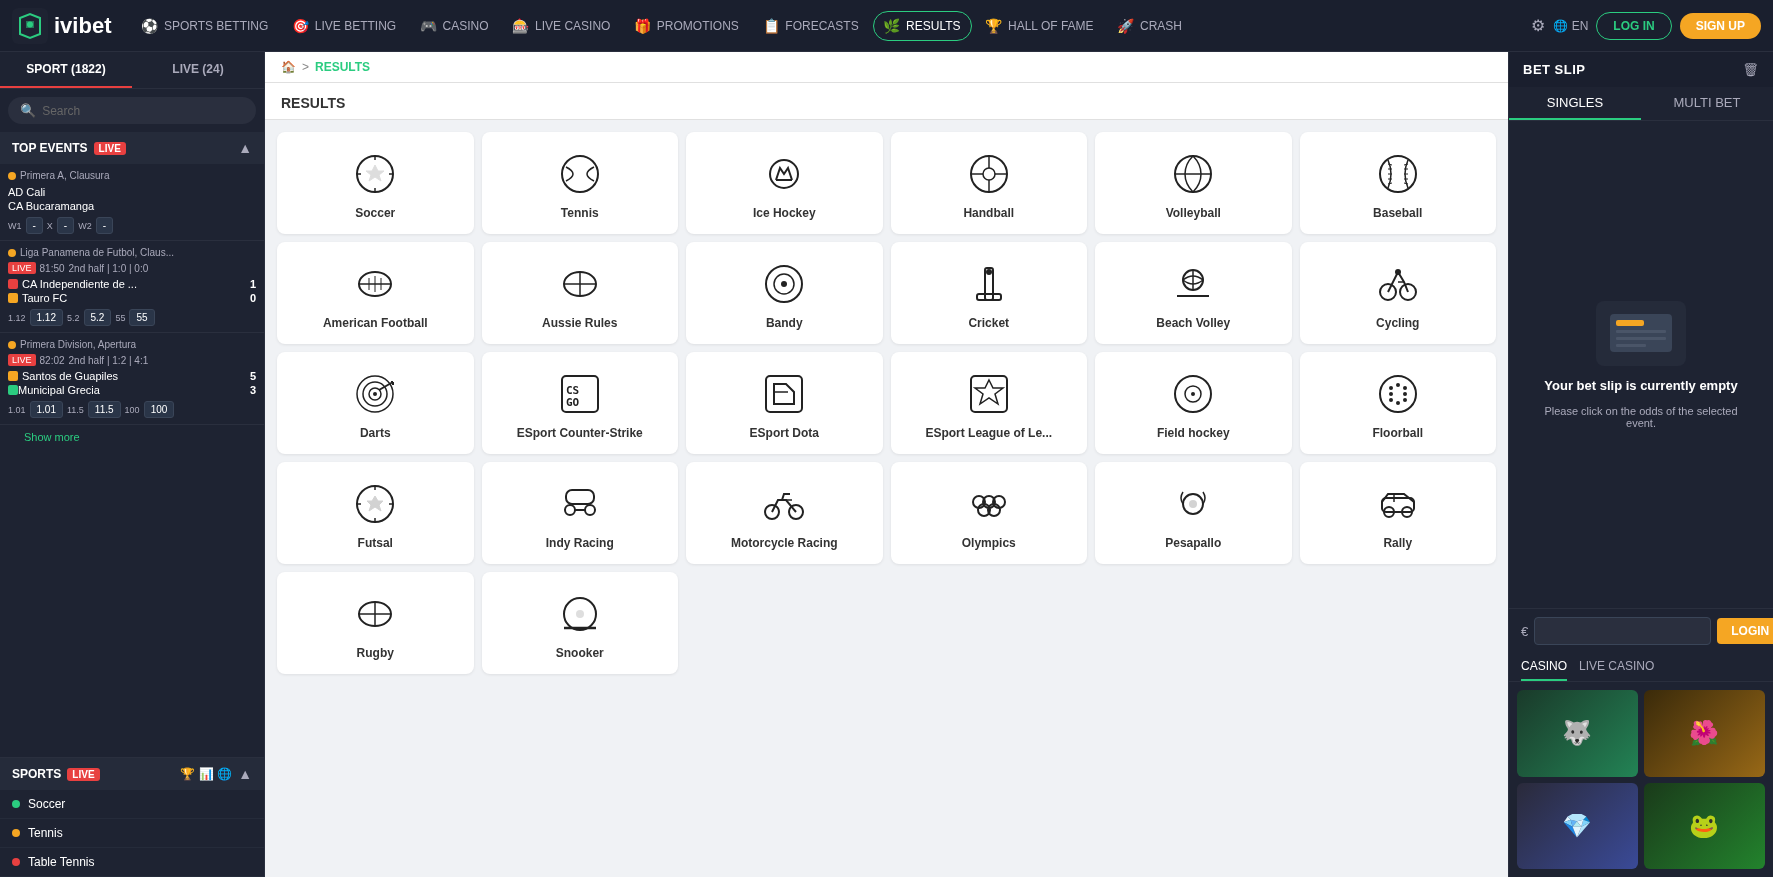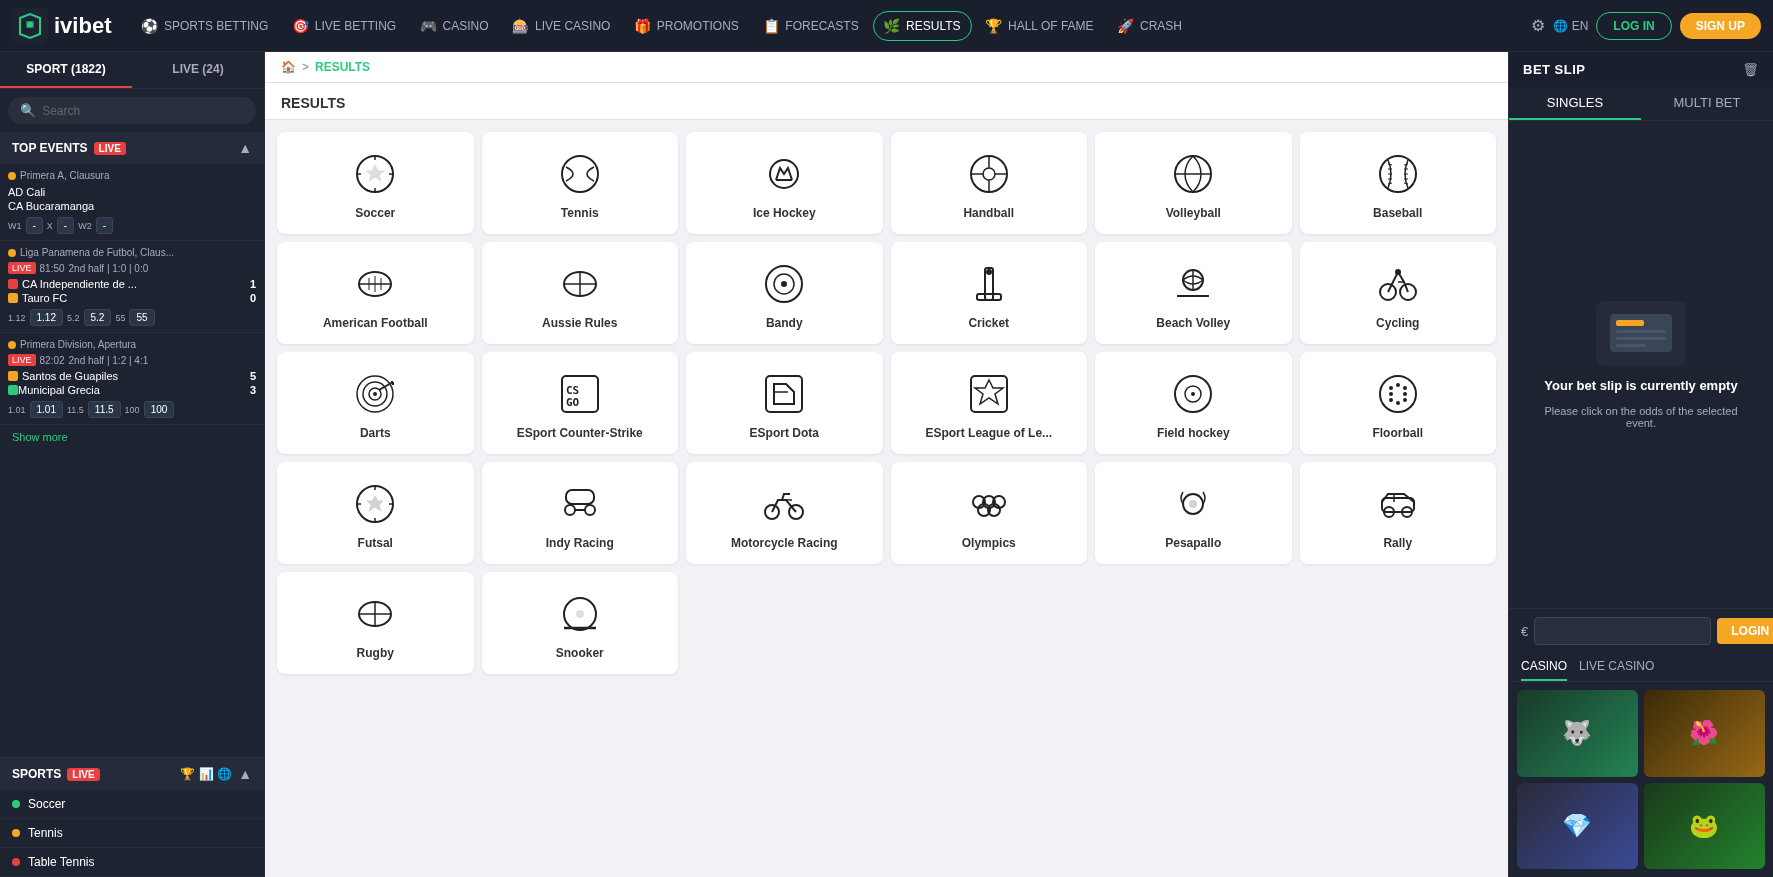--- a/index.html
+++ b/index.html
@@ -72,21 +72,21 @@
     .event-score { color: #aab; font-size: 10px; }
     .event-teams { margin: 3px 0; }
     .event-team { display: flex; align-items: center; gap: 6px; font-size: 11px; padding: 1px 0; justify-content: space-between; }
     .team-score { font-weight: 700; }
     .odds-row { display: flex; align-items: center; gap: 4px; margin-top: 4px; }
     .odds-label { color: #aab; font-size: 9px; }
     .odds-val {
       background: #2a3548; border: 1px solid #3a4558; color: #fff;
       font-size: 10px; padding: 2px 6px; border-radius: 3px; cursor: pointer;
     }
-    .show-more { padding: 6px 12px; color: #2bcc80; font-size: 11px; cursor: pointer; }
+    .show-more { padding: 6px 24px; color: #2bcc80; font-size: 11px; cursor: pointer; }
 
     .sports-section { border-top: 1px solid #2a2f3e; }
     .sports-header {
       display: flex; align-items: center; gap: 6px; padding: 8px 12px;
       background: #252b3a; font-size: 12px; font-weight: 600;
     }
     .sports-list { overflow-y: auto; }
     .sports-list-item {
       display: flex; align-items: center; gap: 8px; padding: 7px 12px;
       cursor: pointer; font-size: 12px; border-bottom: 1px solid #252b3a;

